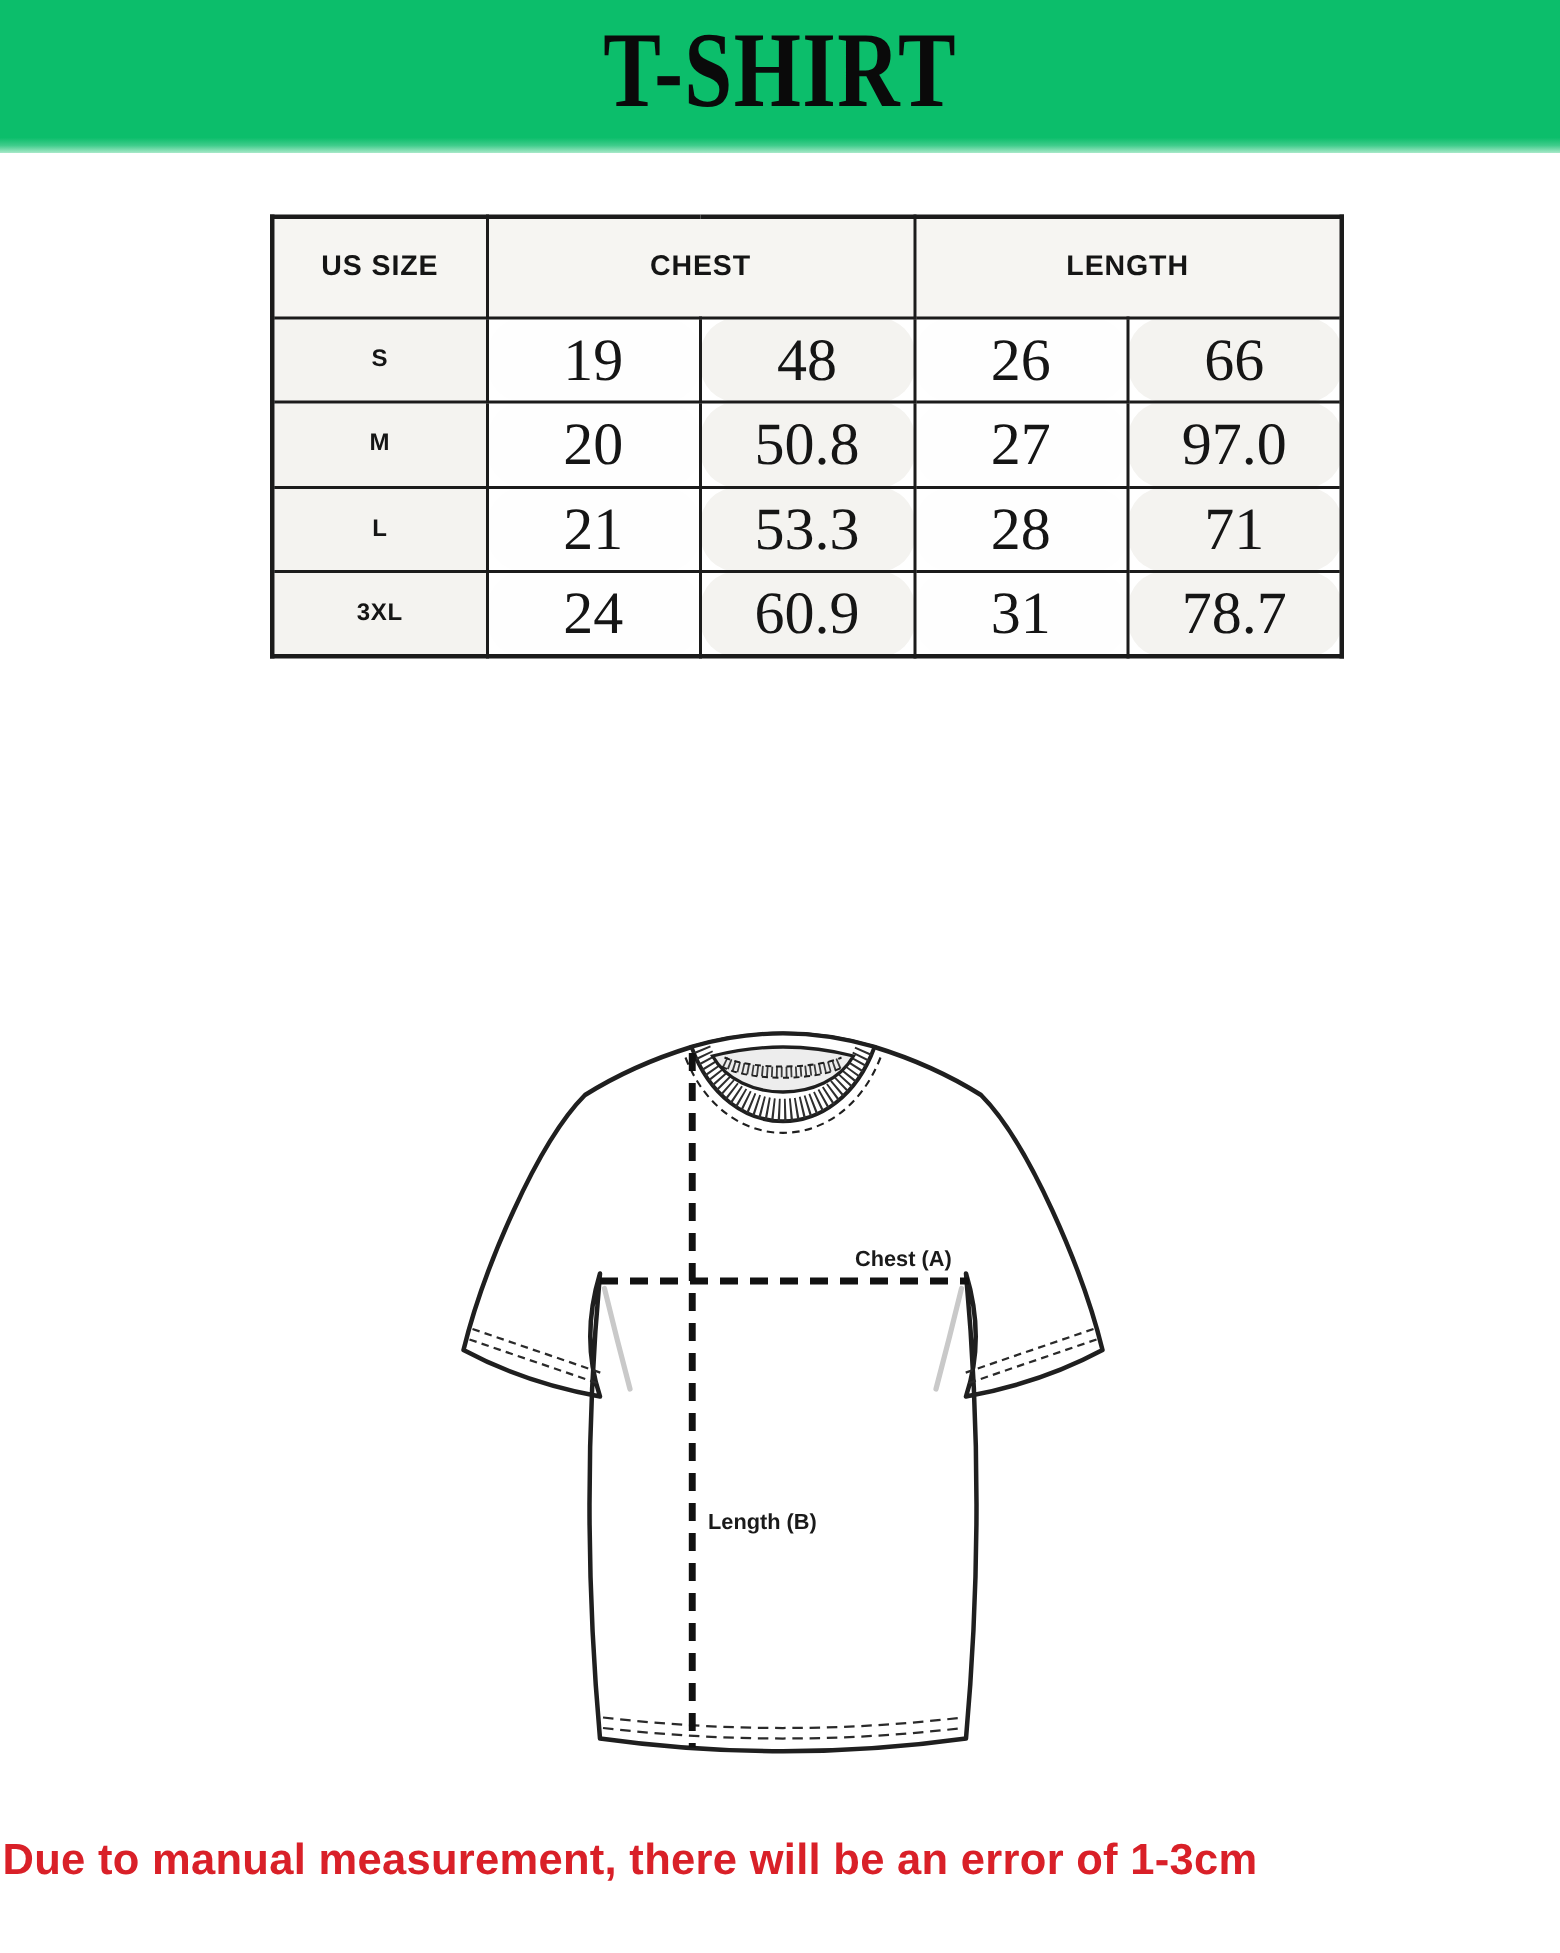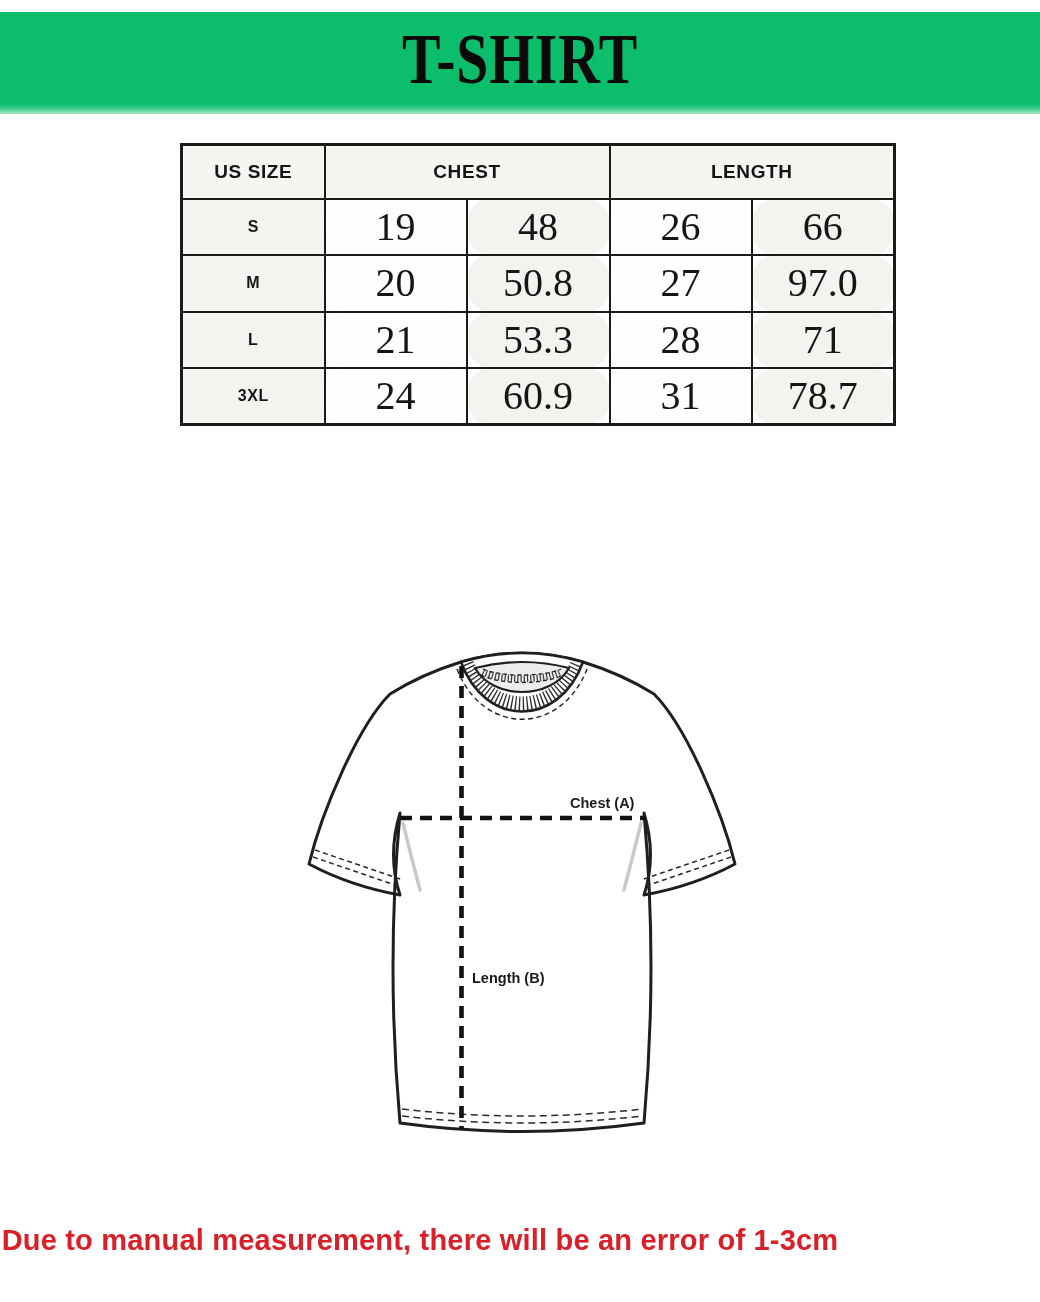--- a/index.html
+++ b/index.html
@@ -7,21 +7,21 @@
   body {
     width:1040px; height:1302px;
     background:#ffffff;
     font-family:"Liberation Sans", sans-serif;
     position:relative;
     overflow:hidden;
   }
 
   
   .banner {
-    position:absolute; left:0; top:12px;
+    position:absolute; left:0; top:0;
     width:1040px; height:102px;
     background:linear-gradient(180deg,#0CBE6B 0%, #0CBE6B 90%, #3FCC8B 95%, #A8E9C9 100%);
     display:flex; align-items:center; justify-content:center;
   }
   .banner-title {
     font-family:"Liberation Serif", serif;
     font-weight:700;
     font-size:64px;
     color:#0a0a0a;
     letter-spacing:1px;
@@ -39,30 +39,30 @@
     border:3px solid #1b1b1b;
   }
   .size-table th, .size-table td {
     border:2px solid #1b1b1b;
     text-align:center;
     vertical-align:middle;
     padding:0;
     color:#151515;
     overflow:hidden;
   }
-  .hdr-row th { height:54px; font-size:19px; font-weight:700; letter-spacing:.6px; background:#f6f5f2; }
+  .hdr-row th { height:67px; font-size:19px; font-weight:700; letter-spacing:.6px; background:#f6f5f2; }
   .unit-row th { height:58px; font-size:18px; font-weight:700; letter-spacing:.3px; }
   tbody tr { height:56.5px; }
   .sz  { font-size:16px; font-weight:700; letter-spacing:.5px; }
   .num { font-family:"Liberation Serif", serif; font-size:40px; font-weight:400; line-height:1;border-radius:24px; }
   .shade { background:#f4f3f0; }
   .lite  { background:#fefefe; }
 
   
-  .tshirt-wrap { position:absolute; left:260px; top:626px; width:520px; height:530px; }
+  .tshirt-wrap { position:absolute; left:260px; top:662px; width:520px; height:530px; }
   .diagram-label { font-family:"Liberation Sans", sans-serif; font-size:14.5px; font-weight:700; fill:#1a1a1a; }
 
   
   .footnote {
     position:absolute; left:0; top:1224px;
     width:840px;
     text-align:center;
     font-size:29px;
     font-weight:700;
     color:#D92028;

